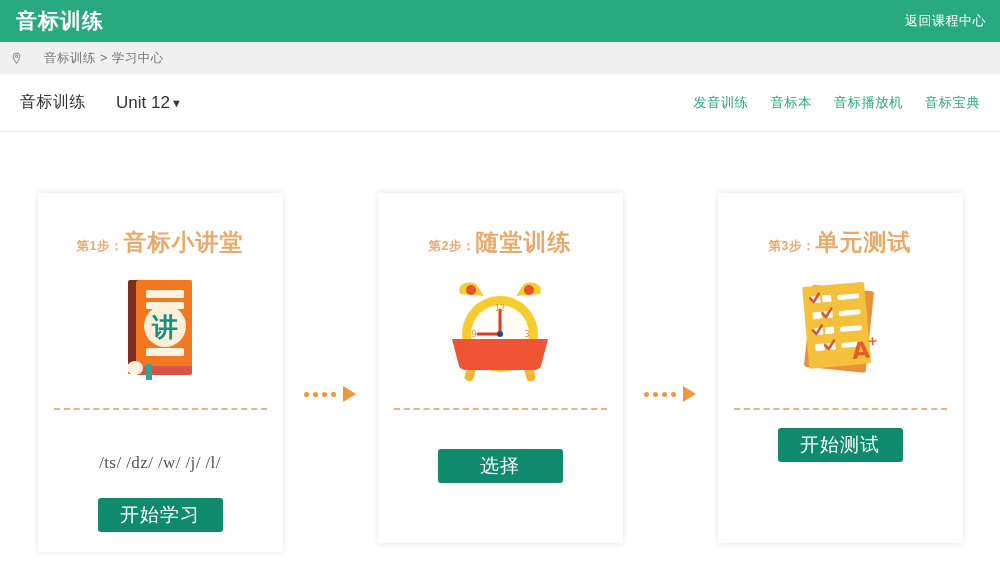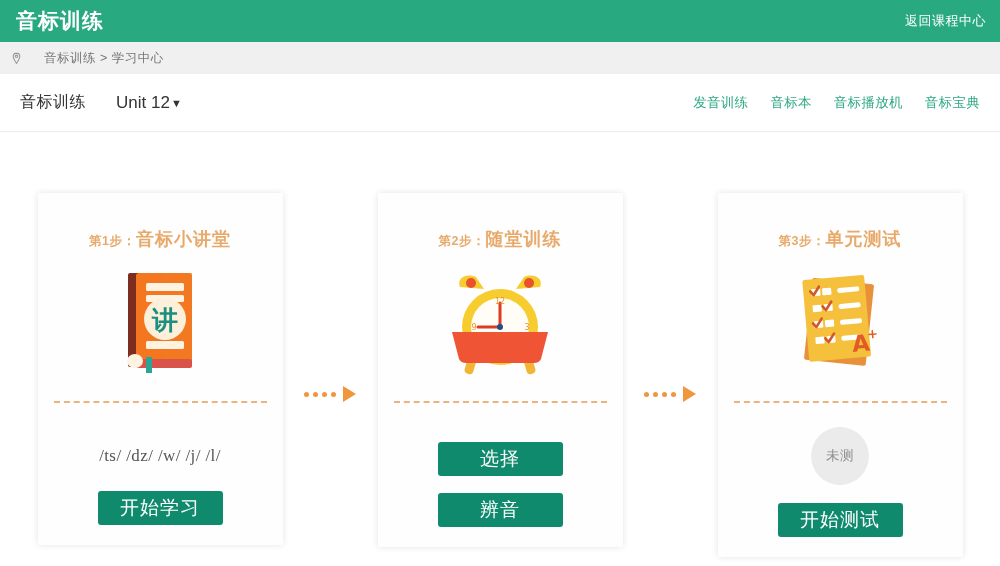--- a/index.html
+++ b/index.html
@@ -110,21 +110,21 @@
   }
   .card-title {
     white-space: nowrap;
     color: #e8aa6a;
     font-weight: bold;
     letter-spacing: 0.5px;
     margin-bottom: 4px;
   }
   .card-title .step { font-size: 12.5px; }
   .card-title .sep  { font-size: 13px; }
-  .card-title .name { font-size: 18px; letter-spacing: 1px; }
+  .card-title .name { font-size: 23px; letter-spacing: 1px; }
 
   .art { height: 112px; display: flex; align-items: flex-start; justify-content: center; margin-top: 16px; }
 
   .divider {
     width: 100%;
     border-top: 2px dashed #e7a86a;
     margin: 18px 0 0 0;
     opacity: 0.85;
   }
 
@@ -275,21 +275,20 @@
           <line x1="58" y1="56" x2="36" y2="56" stroke="#e03b22" stroke-width="3" stroke-linecap="round"></line>
           <circle cx="58" cy="56" r="3" fill="#1c4f8a"></circle>
           <text x="58" y="33" font-size="8" fill="#e8902b" text-anchor="middle" font-family="'DejaVu Sans',sans-serif">12</text>
           <text x="85" y="59" font-size="8" fill="#e8902b" text-anchor="middle" font-family="'DejaVu Sans',sans-serif">3</text>
           <text x="32" y="59" font-size="8" fill="#e8902b" text-anchor="middle" font-family="'DejaVu Sans',sans-serif">9</text>
         </svg>
       </div>
       <div class="divider"></div>
       <div class="btn-stack">
         <button class="btn">选择</button>
-        <button class="btn">辨音</button>
       </div>
     </div>
 
     <div class="connector">
       <span class="dot"></span>
       <span class="dot"></span>
       <span class="dot"></span>
       <span class="dot"></span>
       <span class="arrow-head"></span>
     </div>
@@ -324,18 +323,17 @@
               <path d="M32 34 l3 4 l6 -8"></path>
               <path d="M21 50 l3 4 l6 -8"></path>
               <path d="M32 66 l3 4 l6 -8"></path>
             </g>
             <text x="58" y="82" font-size="23" font-weight="bold" fill="#e25b25" font-family="'DejaVu Sans',sans-serif">A</text>
             <text x="74" y="70" font-size="13" font-weight="bold" fill="#e25b25" font-family="'DejaVu Sans',sans-serif">+</text>
           </g>
         </svg>
       </div>
       <div class="divider"></div>
-      <div class="badge-circle">未测</div>
       <button class="btn btn-start-test">开始测试</button>
     </div>
 
   </div>
 </div>
 
 </body></html>

